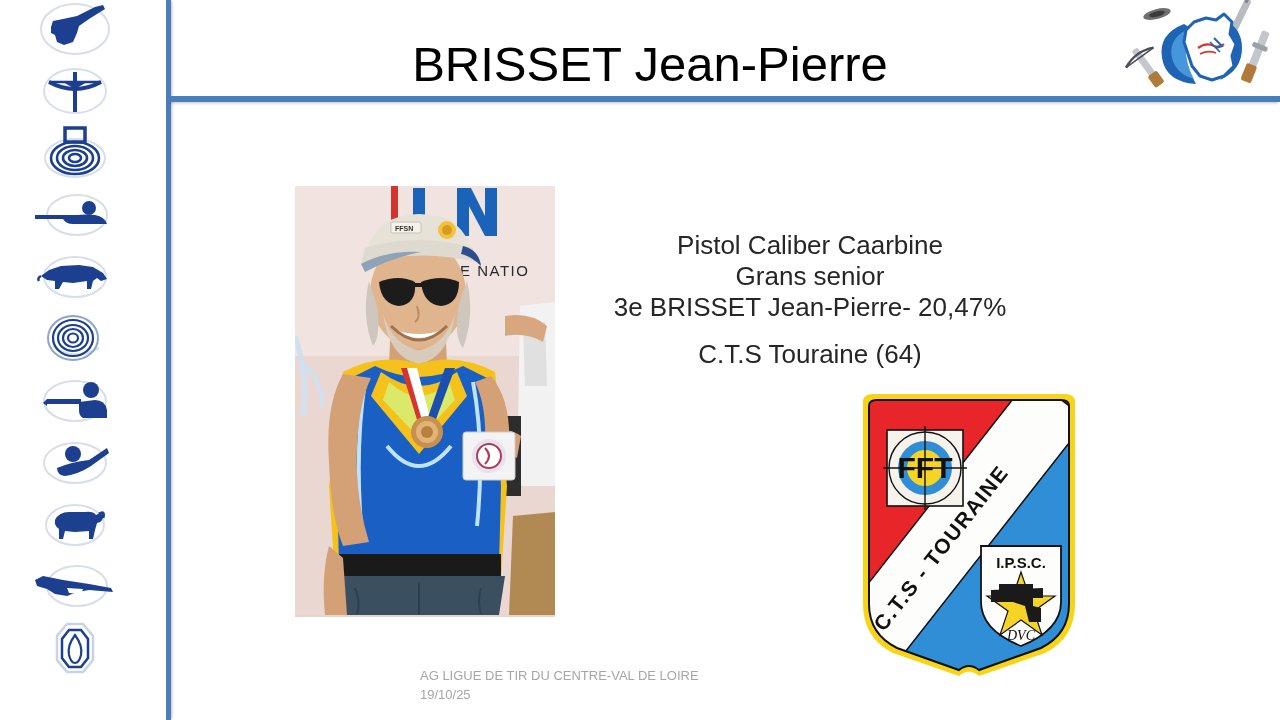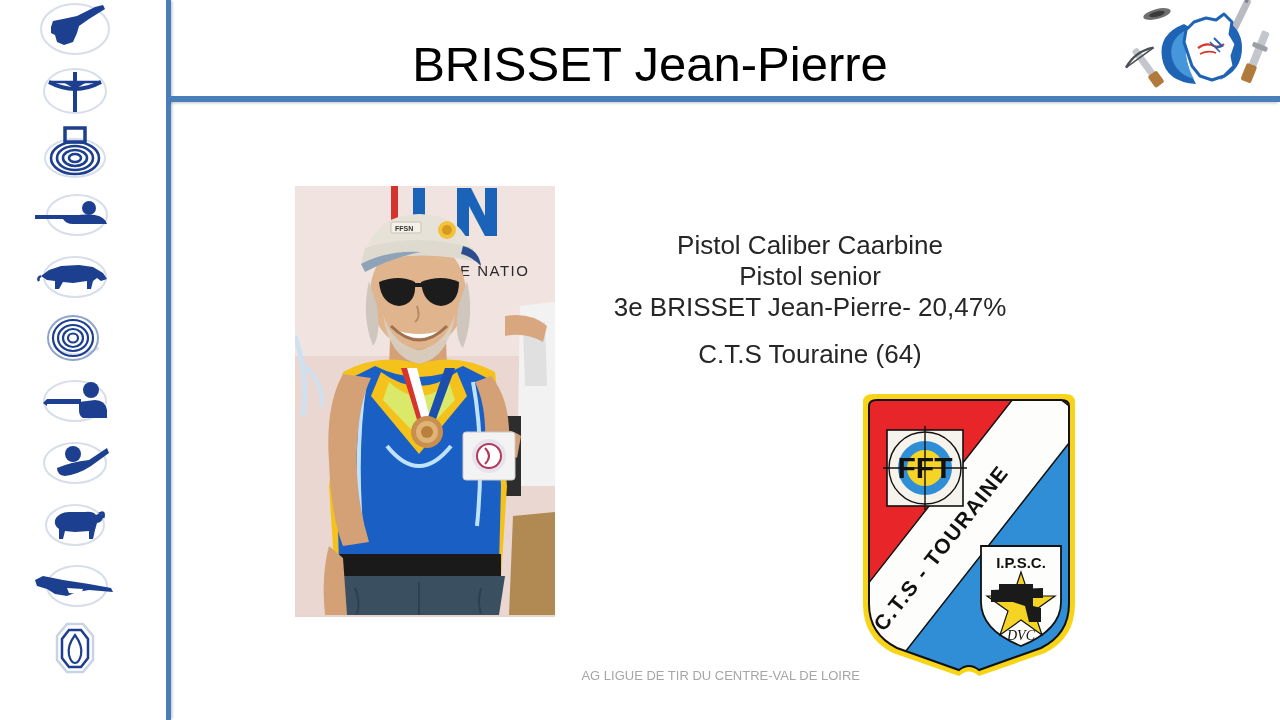--- a/index.html
+++ b/index.html
@@ -116,21 +116,21 @@
     height: 282px;
   }
   #club-emblem svg { display:block; width:228px; height:282px; }
 
   
   #footer {
     position: absolute;
     left: 420px;
     top: 666px;
     width: 440px;
-    text-align: right;
+    text-align: left;
     color: #a6a6a6;
     font-size: 13px;
     line-height: 19px;
   }
 </style>
 </head>
 <body>
 
 <div id="slide">
 
@@ -361,21 +361,21 @@
         <path d="M124 396 L124 429" stroke="#2d4050" stroke-width="2"></path>
         <path d="M60 402 Q66 416 62 428" fill="none" stroke="#2d4050" stroke-width="2"></path>
         <path d="M186 402 Q182 416 186 428" fill="none" stroke="#2d4050" stroke-width="2"></path>
         <path d="M34 360 Q26 390 30 429 L52 429 L48 372 Z" fill="#d4a075"></path>
       </g>
     </svg>
   </div>
 
   <div id="result-block">
     <div>Pistol Caliber Caarbine</div>
-    <div>Pistol senior</div>
+    <div>Grans senior</div>
     <div>3e BRISSET Jean-Pierre- 20,47%</div>
     <div class="gap"></div>
     <div>C.T.S Touraine (64)</div>
   </div>
 
   <div id="club-emblem">
     <svg viewBox="0 0 228 282">
       <defs>
         <clipPath id="shieldclip">
           <path d="M14 12 Q14 6 22 6 L206 6 Q214 6 214 12 L214 210
@@ -422,15 +422,16 @@
 
         <path d="M14 46 L66 44 L66 54 L56 54 L56 62 L64 64 L64 78 L52 78 L48 62 L36 58 L14 58 Z" fill="#1a1a1a"></path>
         <rect x="22" y="40" width="34" height="6" fill="#1a1a1a"></rect>
         <text x="44" y="96" text-anchor="middle" font-family="Liberation Serif, serif" font-size="14" font-style="italic" fill="#111">DVC</text>
       </g>
     </svg>
   </div>
 
   <div id="footer">
     <div>AG LIGUE DE TIR DU CENTRE-VAL DE LOIRE</div>
+    <div>19/10/25</div>
   </div>
 
 </div>
 
 </body></html>

